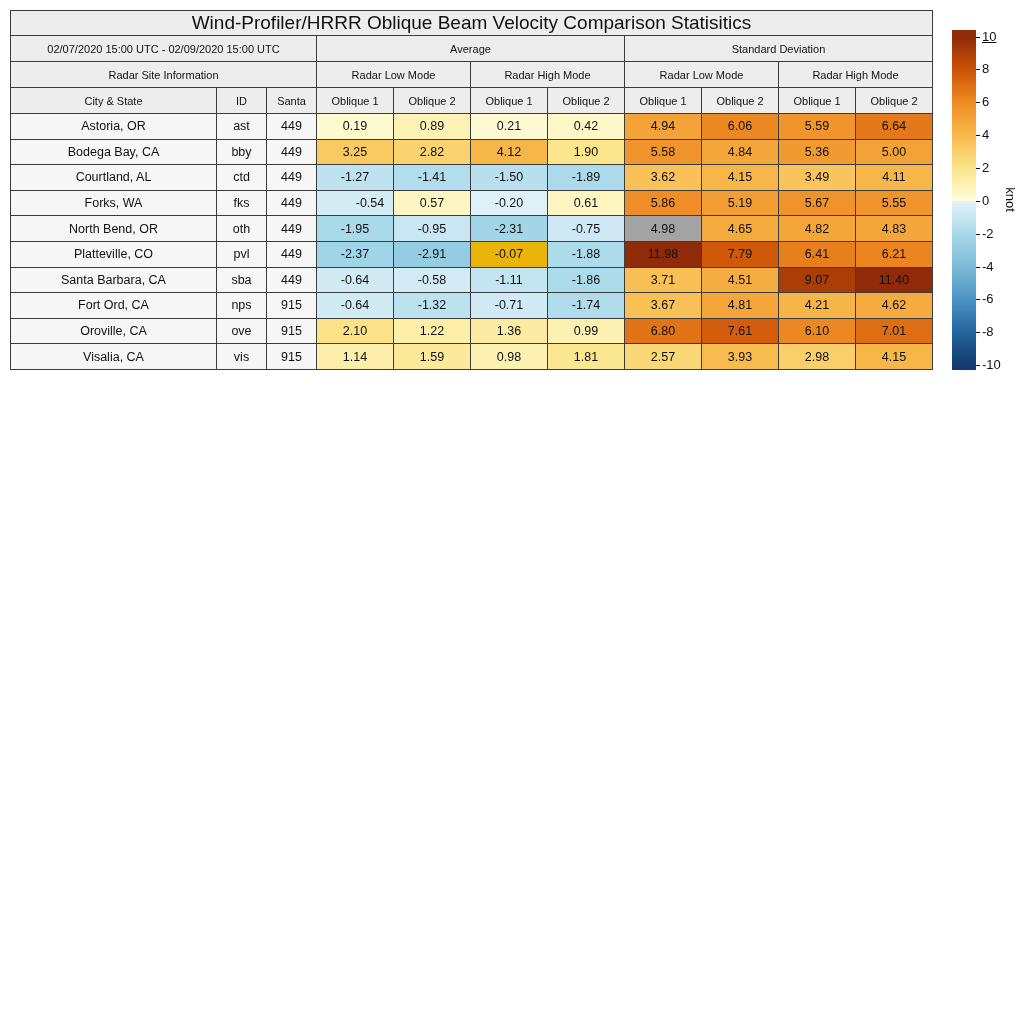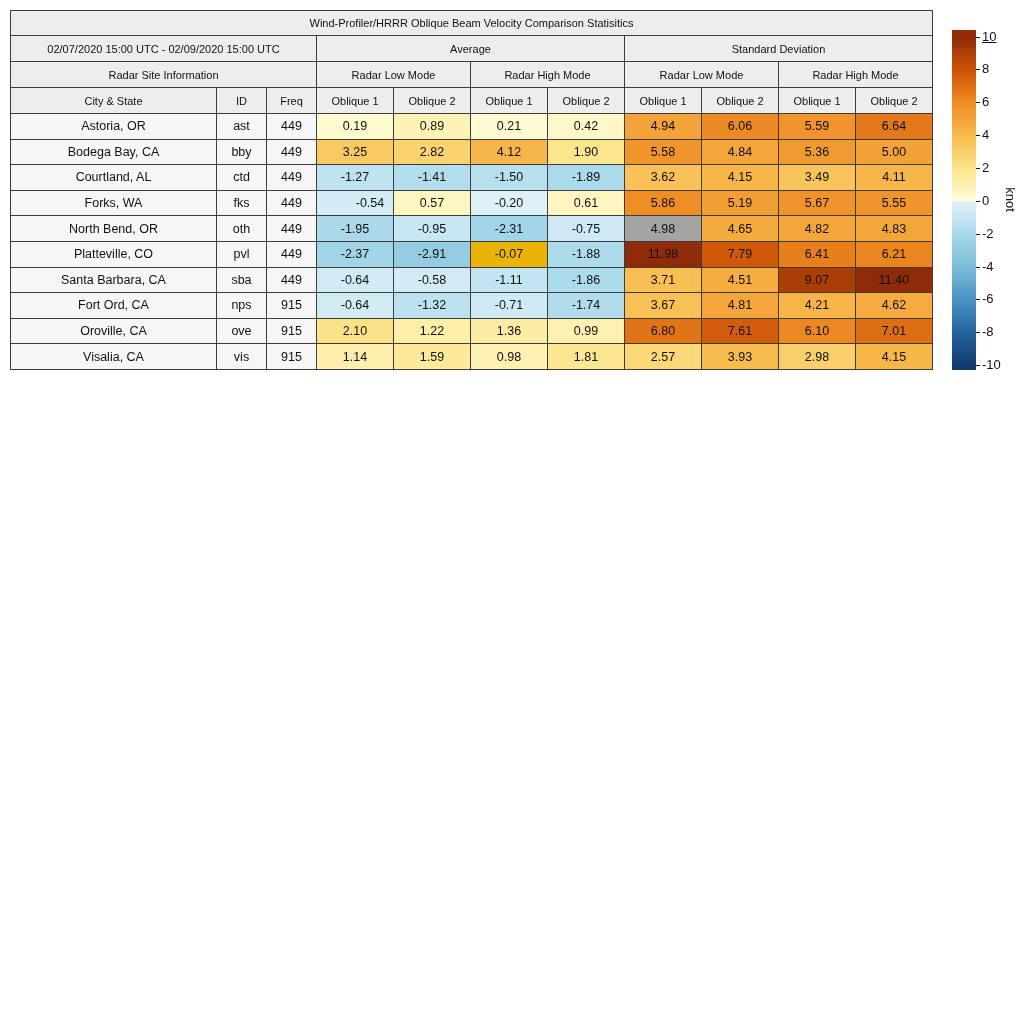--- a/index.html
+++ b/index.html
@@ -22,21 +22,21 @@
   table.stats th, table.stats td {
     border: 1px solid #3c3c3c;
     text-align: center;
     vertical-align: middle;
     padding: 0 2px;
     font-weight: normal;
     white-space: nowrap;
     overflow: hidden;
   }
   table.stats thead th { background: #ededed; height: 25px; font-size: 11px; }
-  table.stats tr.title-row th { height: 24px; font-size: 11px; }
+  table.stats tr.title-row th { height: 24px; font-size: 19px; }
   table.stats tbody tr { height: 25.6px; }
   table.stats tbody td.site { background: #f6f6f6; }
   table.stats tbody td.val { color: #111111; }
   
   .cbar-wrap { position: absolute; left: 952px; top: 30px; width: 80px; height: 345px; }
   .cbar-gradient {
     position: absolute; left: 0; top: 0; width: 24px; height: 340px;
   }
   .cbar-tick-label {
     position: absolute; left: 30px; width: 40px;
@@ -83,21 +83,21 @@
       <tr>
         <th colspan="3">Radar Site Information</th>
         <th colspan="2">Radar Low Mode</th>
         <th colspan="2">Radar High Mode</th>
         <th colspan="2">Radar Low Mode</th>
         <th colspan="2">Radar High Mode</th>
       </tr>
       <tr>
         <th>City &amp; State</th>
         <th>ID</th>
-        <th>Freq</th>
+        <th>Santa</th>
         <th>Oblique 1</th>
         <th>Oblique 2</th>
         <th>Oblique 1</th>
         <th>Oblique 2</th>
         <th>Oblique 1</th>
         <th>Oblique 2</th>
         <th>Oblique 1</th>
         <th>Oblique 2</th>
       </tr>
     </thead>

